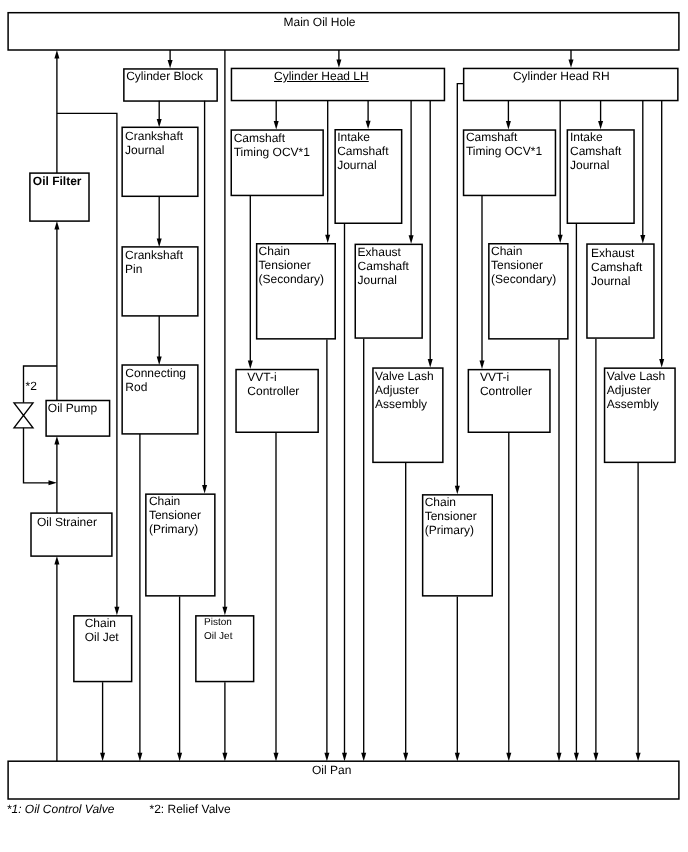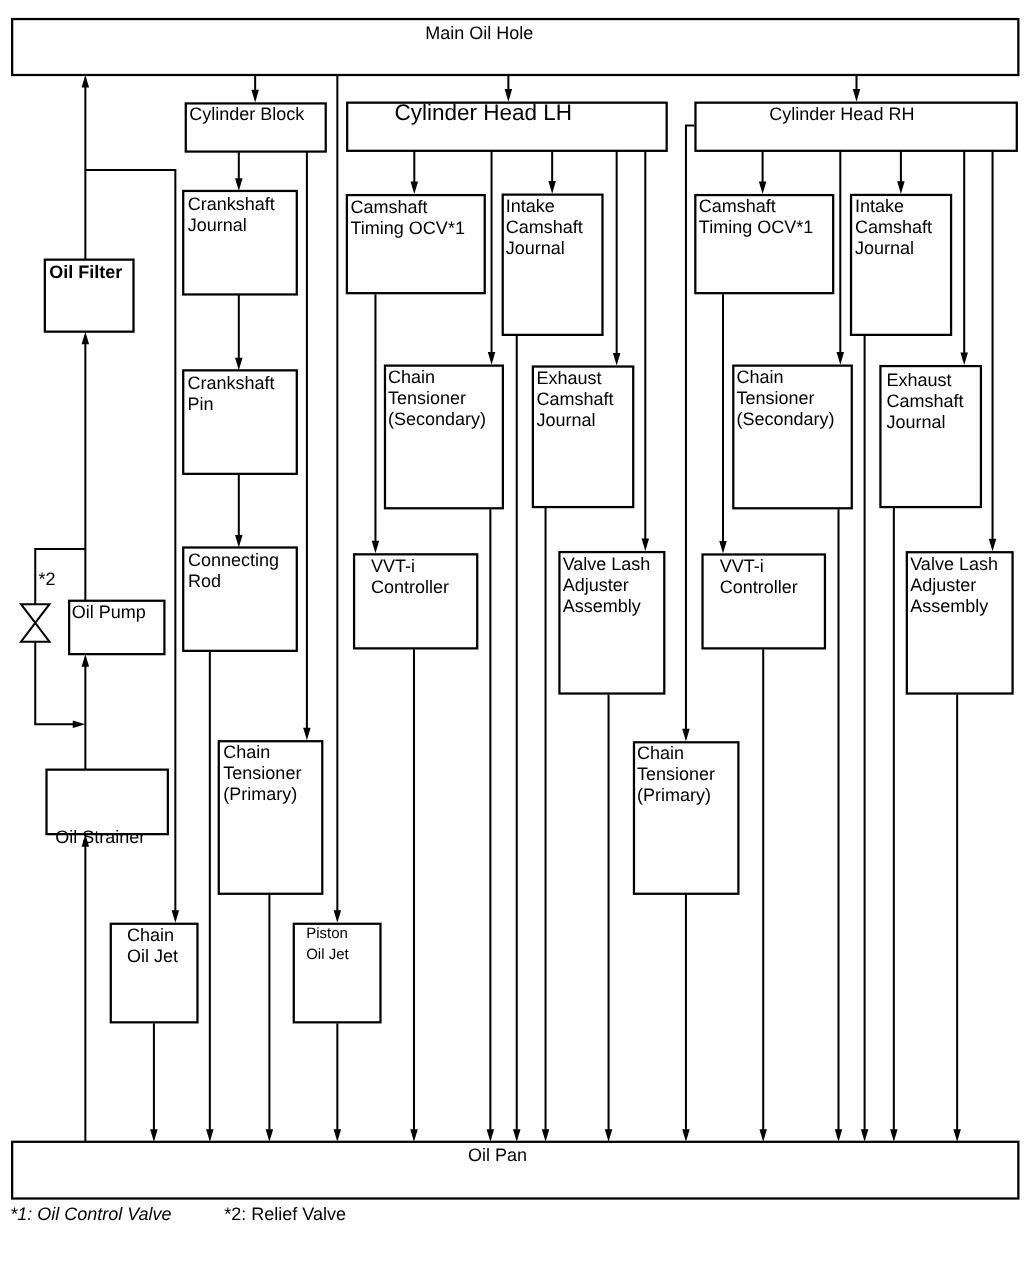--- a/index.html
+++ b/index.html
@@ -225,25 +225,25 @@
         <rect x="468.35" y="369.65" width="81.6" height="62.6" fill="none" stroke="#000000" stroke-width="1.5"></rect>
         <rect x="604.55" y="368.15" width="70.5" height="94.2" fill="none" stroke="#000000" stroke-width="1.5"></rect>
         <rect x="422.65" y="494.85" width="69.6" height="101" fill="none" stroke="#000000" stroke-width="1.5"></rect>
         <rect x="8.1" y="761.2" width="670.8" height="37.8" fill="none" stroke="#000000" stroke-width="1.5"></rect>
       </g>
   </svg>
   <div id="label-layer">
       <div class="note" style="left: 25.6px; top: 378.5px;">*2</div>
       <div class="nodetext" style="left: 283.5px; top: 14.5px; line-height: 14px; font-size: 12px;">Main Oil Hole</div>
       <div class="nodetext" style="left: 126.2px; top: 69.2px; line-height: 14px; font-size: 12px;">Cylinder Block</div>
-      <div class="nodetext" style="left: 263px; top: 69px; line-height: 14px; font-size: 15px;">Cylinder Head LH</div>
+      <div class="nodetext" style="left: 274px; top: 69px; line-height: 14px; font-size: 12px; text-decoration: underline;">Cylinder Head LH</div>
       <div class="nodetext" style="left: 512.9px; top: 69px; line-height: 14px; font-size: 12px;">Cylinder Head RH</div>
       <div class="nodetext" style="left: 32.8px; top: 174.3px; line-height: 14px; font-size: 12px; font-weight: bold;">Oil Filter</div>
       <div class="nodetext" style="left: 47.8px; top: 400.9px; line-height: 14px; font-size: 12px;">Oil Pump</div>
-      <div class="nodetext" style="left: 36.9px; top: 514.9px; line-height: 14px; font-size: 12px; margin-top: 36px;">Oil Strainer</div>
+      <div class="nodetext" style="left: 36.9px; top: 514.9px; line-height: 14px; font-size: 12px;">Oil Strainer</div>
       <div class="nodetext" style="left: 125.1px; top: 128.8px; line-height: 14px; font-size: 12px;">Crankshaft
 Journal</div>
       <div class="nodetext" style="left: 125px; top: 248.1px; line-height: 14px; font-size: 12px;">Crankshaft
 Pin</div>
       <div class="nodetext" style="left: 125.3px; top: 365.7px; line-height: 14px; font-size: 12px;">Connecting
 Rod</div>
       <div class="nodetext" style="left: 148.9px; top: 494.4px; line-height: 14px; font-size: 12px;">Chain
 Tensioner
 (Primary)</div>
       <div class="nodetext" style="left: 84.7px; top: 616.2px; line-height: 14px; font-size: 12px;">Chain

